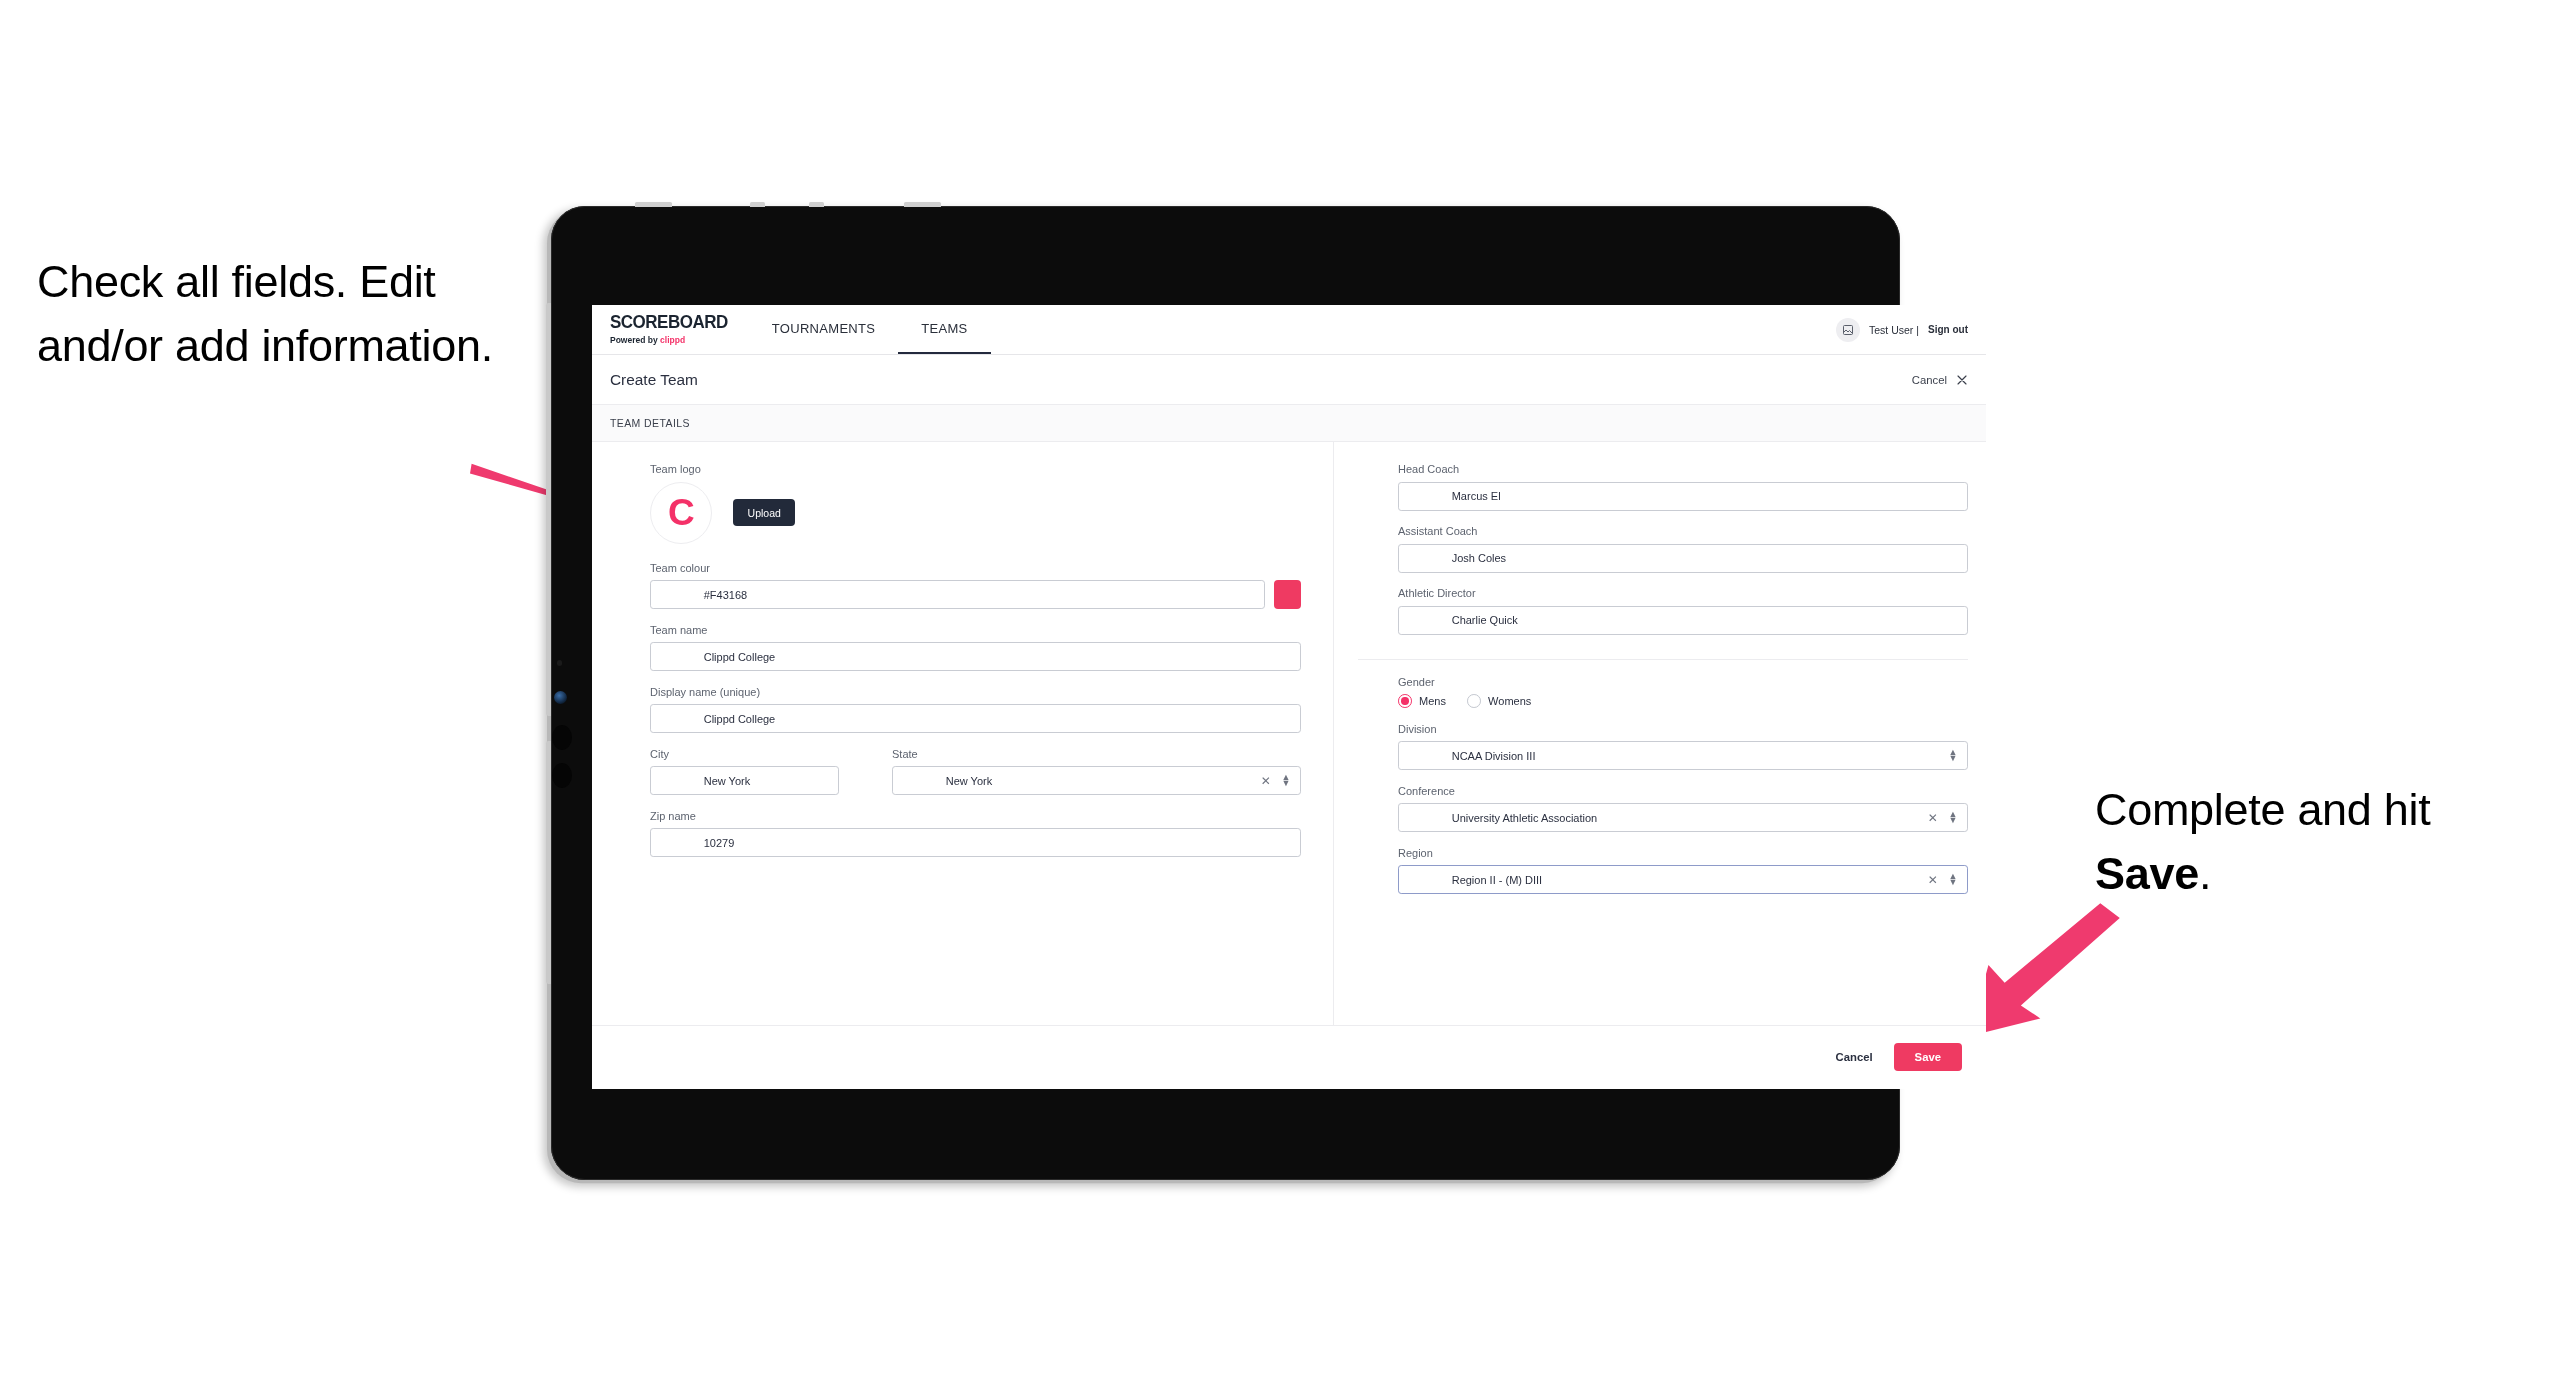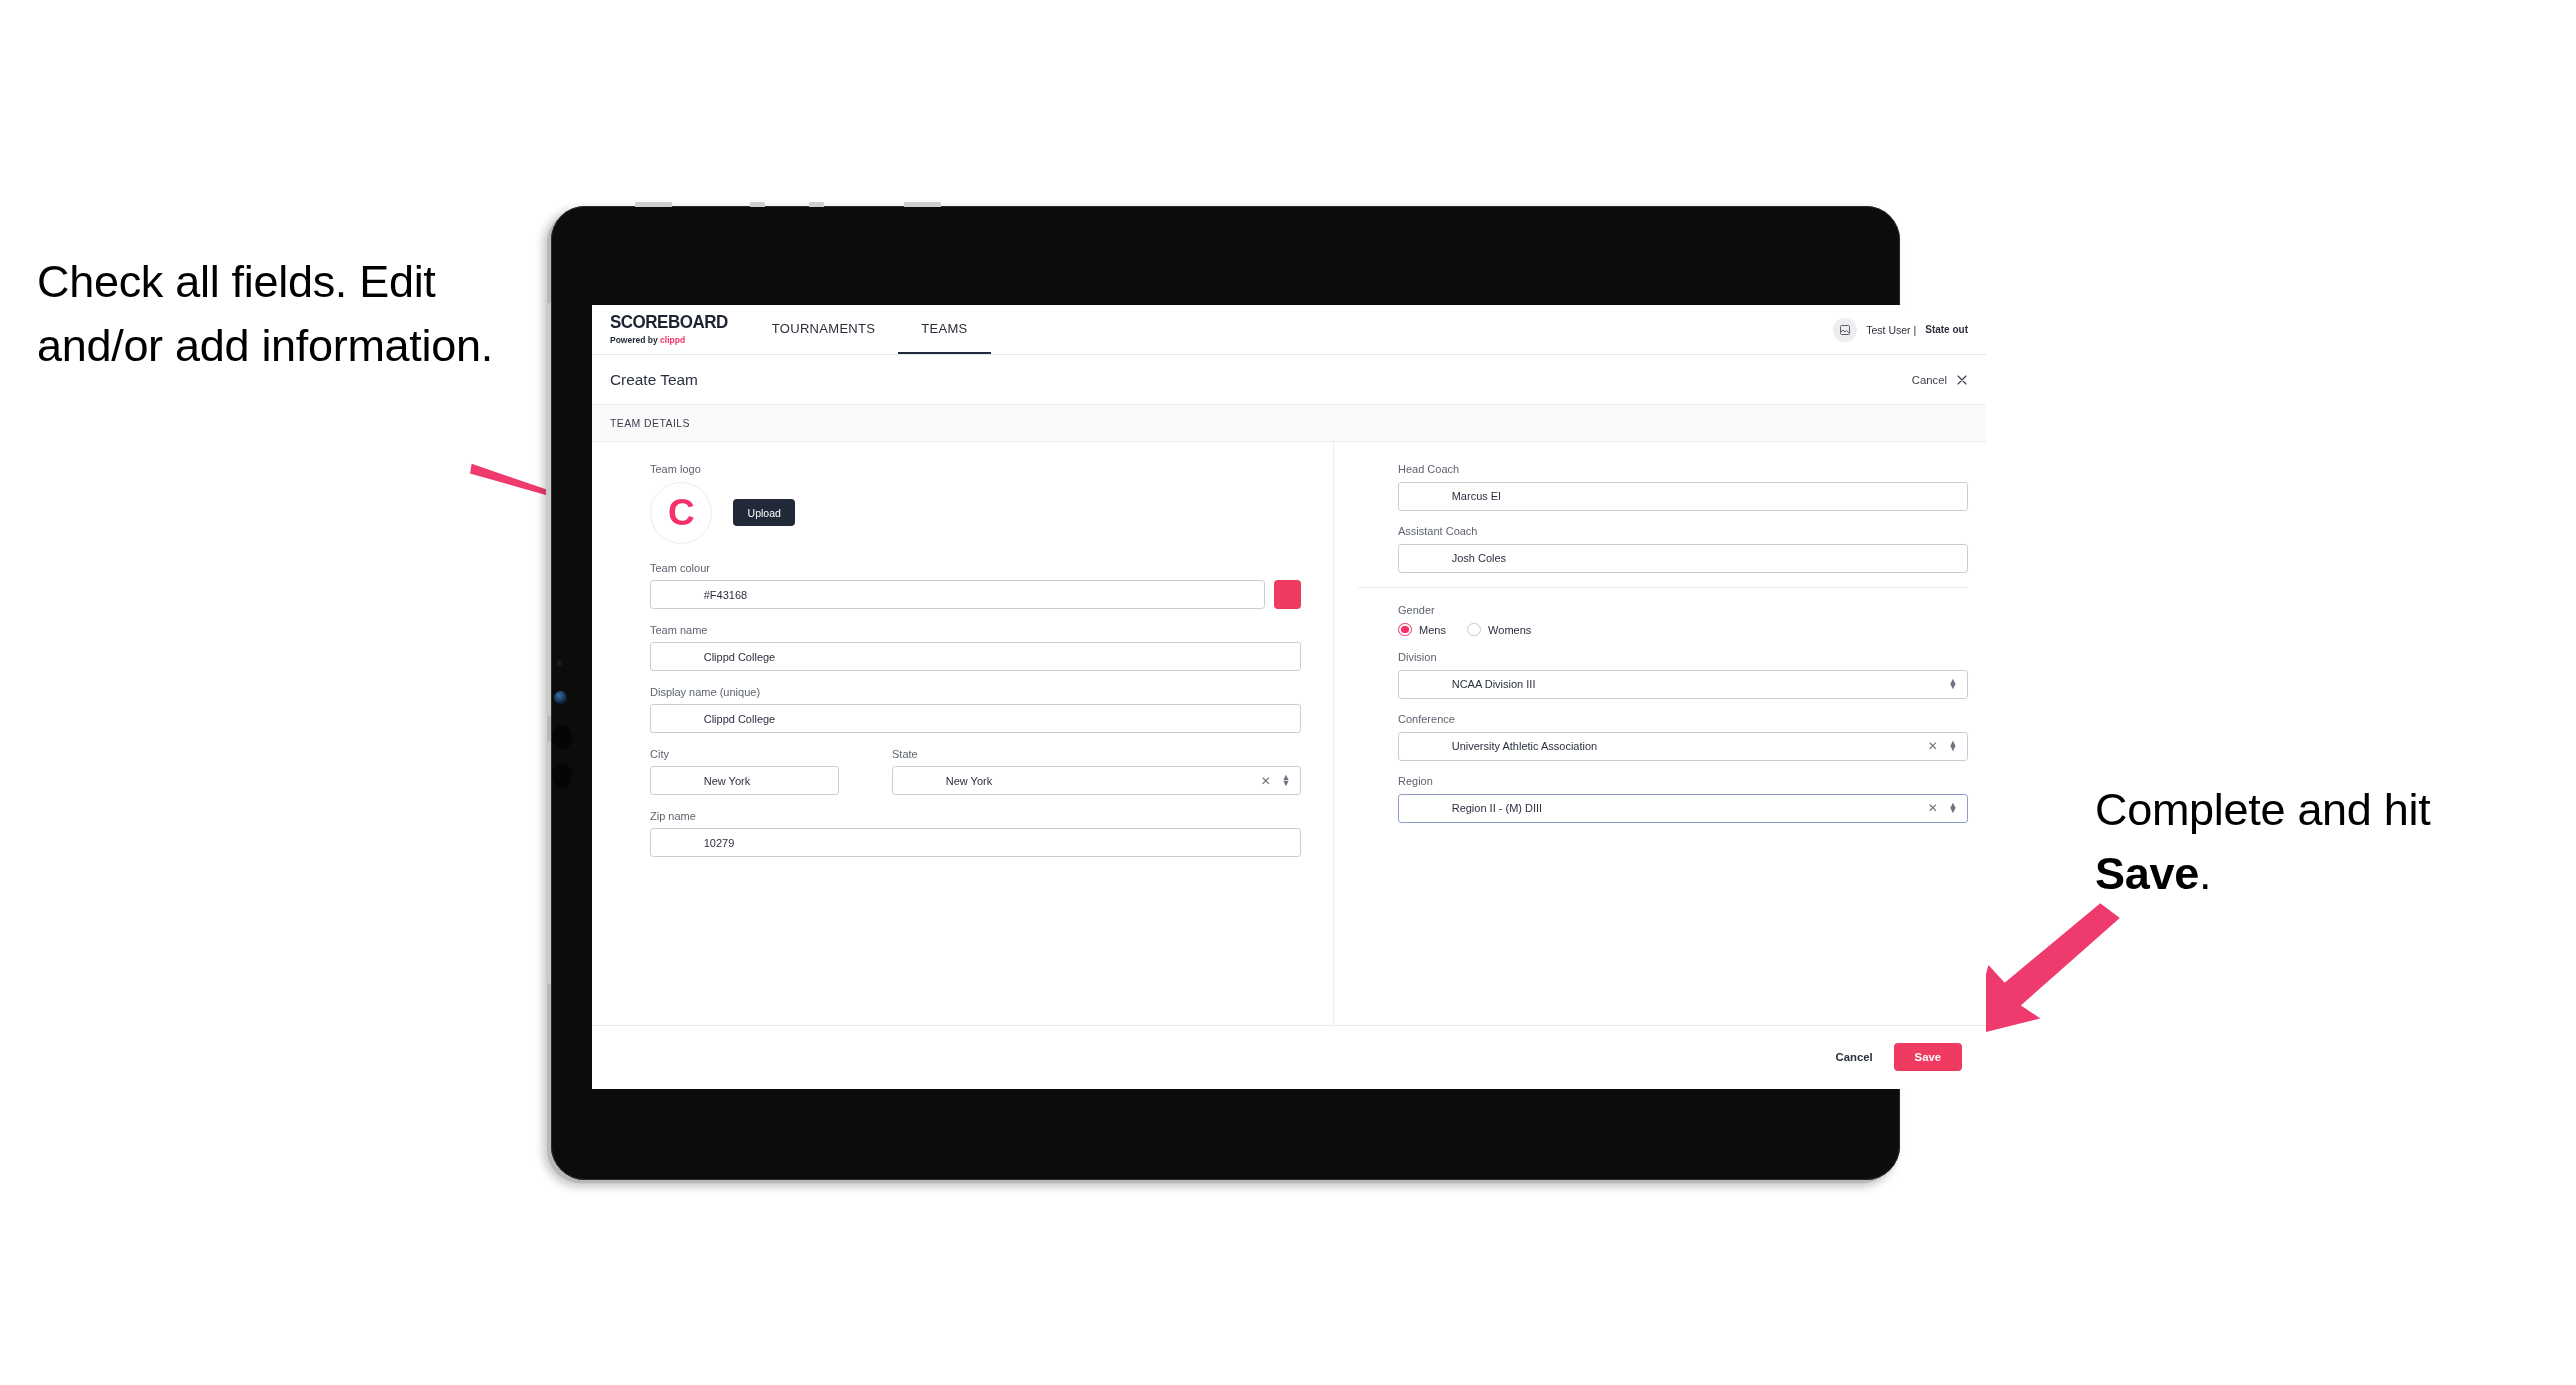--- a/index.html
+++ b/index.html
@@ -281,21 +281,21 @@
       <div class="navtab active">TEAMS</div>
 
       <div id="nav-right">
         <div id="avatar">
           <svg width="12" height="12" viewBox="0 0 24 24" fill="none" stroke="#5a5f6b" stroke-width="2">
             <rect x="3" y="3" width="18" height="18" rx="2"></rect>
             <path d="M3 17l5-5 4 4 3-3 6 6"></path>
           </svg>
         </div>
         <span id="user-name">Test User |</span>
-        <span id="signout">State out</span>
+        <span id="signout">Sign out</span>
       </div>
     </div>
 
     <div id="card-header">
       <div id="card-title">Create Team</div>
       <div id="cancel-top">
         <span>Cancel</span>
         <svg width="12" height="12" viewBox="0 0 24 24" stroke="#3a3f4b" stroke-width="2.3" stroke-linecap="round">
           <path d="M4 4 L20 20 M20 4 L4 20"></path>
         </svg>
@@ -378,20 +378,26 @@
           </div>
         </div>
 
         <div class="fld">
           <span class="lbl">Assistant Coach</span>
           <div class="inp">
             <span class="val">Josh Coles</span>
           </div>
         </div>
 
+        <div class="fld" style="margin-bottom:24px">
+          <span class="lbl">Athletic Director</span>
+          <div class="inp">
+            <span class="val">Charlie Quick</span>
+          </div>
+        </div>
 
         <div style="border-top:0.8px solid #ececef;margin:0 0 16px 0"></div>
 
         <div class="fld">
           <span class="lbl">Gender</span>
           <div id="gender-row">
             <div class="radio on">
               <span class="ring"></span>
               <span class="rl">Mens</span>
             </div>

